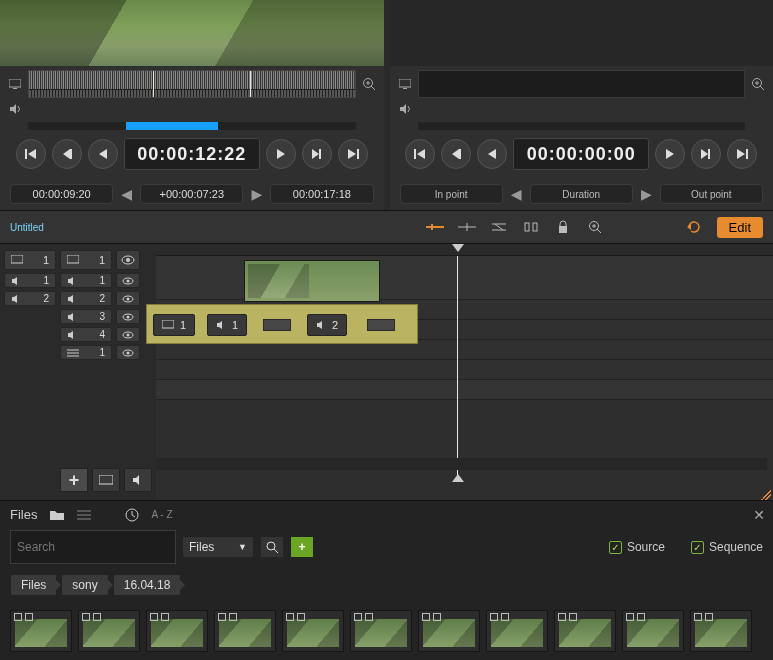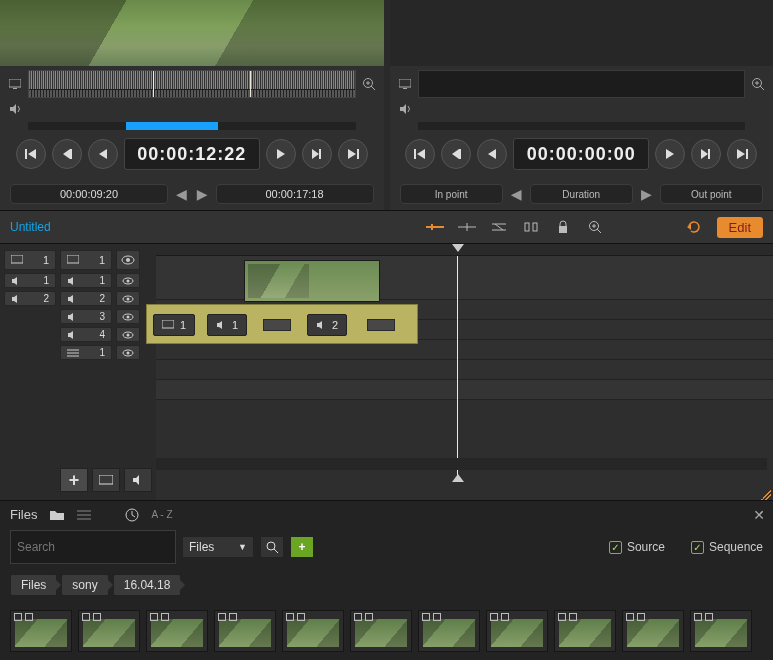--- a/index.html
+++ b/index.html
@@ -49,25 +49,25 @@
   .tc-row { display:flex; align-items:center; gap:6px; padding:0 10px 6px;margin-top:8px; }
   .tc-pill {
     flex:1; height:20px; background:#242424; border:1px solid #3c3c3c; border-radius:4px;
     display:flex; flex-direction:column; align-items:center; justify-content:center; color:#ddd; font-size:11px;
   }
   .tc-pill.lab span:last-child { font-size:10px; color:#bbb; }
   .arrow { color:#999; font-size:14px; padding:0 2px; }
 
   
   .tl-toolbar { display:flex; align-items:center; height:34px; background:#333; border-top:1px solid #111; border-bottom:1px solid #111; padding:0 10px; gap:14px; }
-  .tl-title { color:#0ea5e9; font-size:12px; }
+  .tl-title { color:#7dd3fc; font-size:10px; }
   .tl-spacer { flex:1; }
   .tool-ic { width:18px; height:18px; display:flex; align-items:center; justify-content:center; color:#b4b4b4; cursor:pointer; }
   .tool-ic.active { color:#e88b2e; }
-  .edit-btn { background:#e88b2e; color:#7f1d1d; padding:3px 12px; border-radius:3px; font-size:13px; cursor:pointer; }
+  .edit-btn { background:#e88b2e; color:#000000; padding:3px 12px; border-radius:3px; font-size:13px; cursor:pointer; }
 
   
   .tl-body { display:flex; background:#2a2a2a; height:256px; position:relative; }
   .tracks-head { width:156px; padding:6px 4px; display:flex; gap:4px; }
   .col { display:flex; flex-direction:column; gap:3px; }
   .track-cell {
     height:20px; background:#3c3c3c; border:1px solid #262626; border-radius:2px;
     display:flex; align-items:center; justify-content:space-between; padding:0 6px; color:#ddd; font-size:11px;
   }
   .track-cell.sm { height:15px; font-size:10px; }
@@ -211,20 +211,21 @@
           <svg width="14" height="14">
             <polygon points="2,2 10,7 2,12" fill="#ddd"></polygon>
             <rect x="11" y="2" width="2" height="10" fill="#ddd"></rect>
           </svg>
         </div>
     </div>
 
     <div class="tc-row">
       <div class="tc-pill">00:00:09:20</div>
       <span class="arrow">◀</span>
+      <div class="tc-pill">+00:00:07:23</div>
       <span class="arrow">▶</span>
       <div class="tc-pill">00:00:17:18</div>
     </div>
   </div>
 
   <div class="viewer viewer-right">
     <div class="thumb"></div>
 
     <div class="vc-row">
       <span class="icon-sm">

